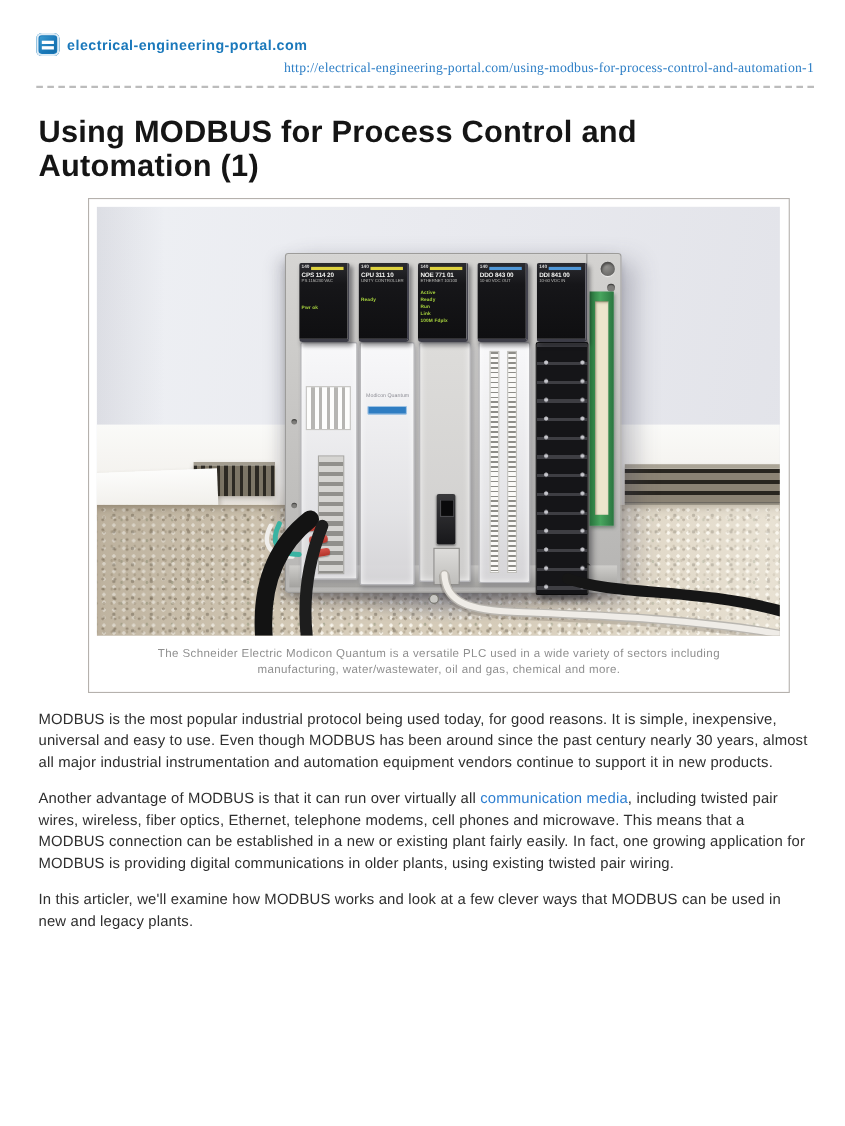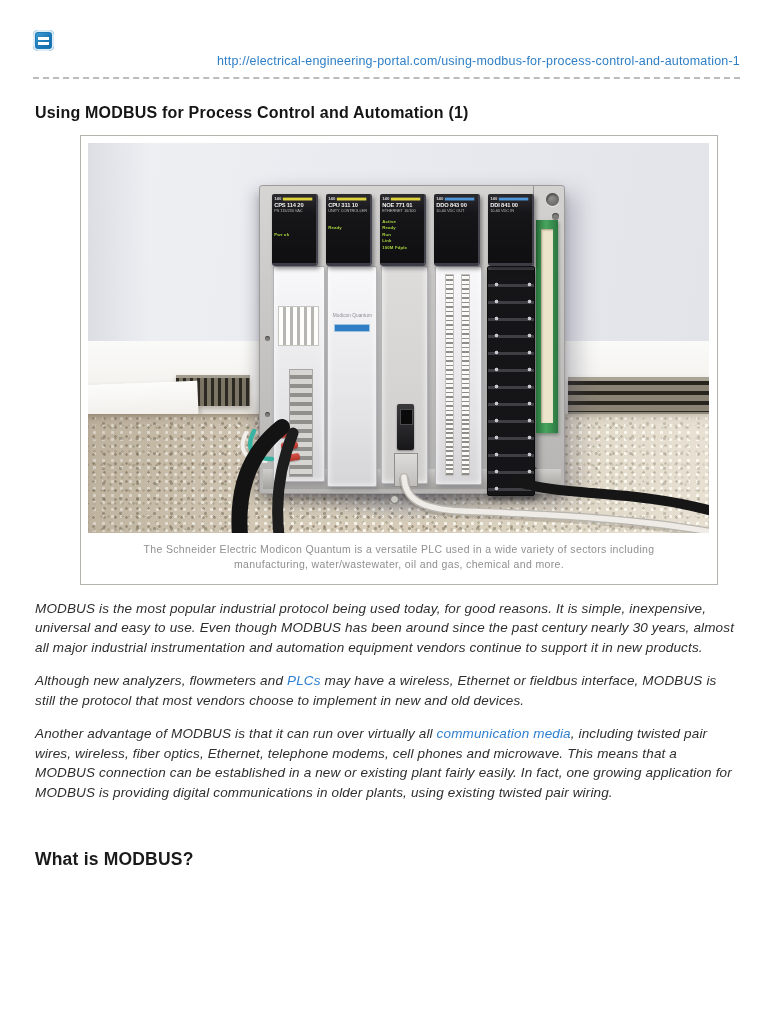--- a/index.html
+++ b/index.html
@@ -12,25 +12,25 @@
   .hdr{ padding:30px 28px 0 33px; }
   .site-row{ display:flex; align-items:center; gap:7px; }
   .site-icon{ width:21px; height:21px; border-radius:5px; flex:0 0 auto;
     background:linear-gradient(135deg,#49a8d8 0%,#1b79b9 55%,#0f679f 100%);
     box-shadow:inset 0 0 0 2px rgba(255,255,255,.85), inset 0 0 0 3px rgba(27,121,185,.9);
     position:relative; }
   .site-icon .bars{ position:absolute; left:5px; top:7px; width:11px; height:3px; background:#fff;
     box-shadow:0 5px 0 #fff; }
   .site-name{ font-size:13px; font-weight:bold; color:#1a78bb; text-decoration:none; letter-spacing:.4px; }
   .page-url{ text-align:right; font-size:12.5px; color:#2e7fc6; margin-top:3px; letter-spacing:.2px;
-    text-decoration:none; display:block; }
+    text-decoration:none; display:block;font-family:Liberation Serif, serif; }
   .dashes{ border-top:2px dashed #bcbcbc; margin-top:9px; }
 
   
-  .title{ margin:25px 28px 0 35px; font-size:16px; line-height:1.1; font-weight:bold; color:#151515; letter-spacing:.2px; }
+  .title{ margin:25px 28px 0 35px; font-size:28px; line-height:1.1; font-weight:bold; color:#151515; letter-spacing:.2px; }
   .byline{ margin:9px 0 0 35px; font-size:11.5px; color:#8f8f8f; letter-spacing:.2px; }
 
   
   figure{ margin:13px 0 0 80px; width:638px; border:1px solid #b5b1ad; background:#fff; padding:7px 7px 6px; }
   figcaption{ padding:9px 26px 6px; text-align:center; font-size:10.5px; line-height:15px; color:#8f8f8f; letter-spacing:.35px; }
 
   
   .photo{ position:relative; width:621px; height:390px; overflow:hidden;
     background:linear-gradient(100deg,#eef0f4 0%,#e9eaef 45%,#e2e3e9 100%); }
   .photo .wall-shade{ position:absolute; inset:0; background:linear-gradient(90deg,rgba(150,150,165,.20),rgba(0,0,0,0) 10%); }
@@ -127,33 +127,34 @@
   .green-conn{ position:absolute; left:448px; top:77px; width:22px; height:213px;
     background:linear-gradient(90deg,#26703a,#48a55e 45%,#2a7640); box-shadow:1px 2px 3px rgba(30,60,35,.4); }
   .green-slot{ position:absolute; left:5px; top:9px; width:12px; height:194px; background:#ece5cc;
     box-shadow:inset 1px 1px 2px rgba(90,80,50,.5); }
   .cables{ position:absolute; inset:0; pointer-events:none; }
 
   
   .content{ padding:0 33px 0 35px; }
   h2{ font-size:17.5px; font-weight:bold; color:#1a1a1a; letter-spacing:.2px; margin-top:17px; }
   h2.second{ margin-top:47px; }
-  .content p{ font-size:13.5px; line-height:19.5px; letter-spacing:.15px; margin-top:14px; max-width:703px; color:#2e2e2e;font-style:italic; }
+  .content p{ font-size:13.5px; line-height:19.5px; letter-spacing:.15px; margin-top:14px; max-width:703px; color:#2e2e2e; }
   .inline-link{ color:var(--link); text-decoration:none; }
 </style>
 </head>
 <body>
 
 <div class="page">
 
   <div class="hdr">
     <div class="site-row">
       <span class="site-icon">
           <span class="bars"></span>
         </span>
+      <a href="#" class="site-name">electrical-engineering-portal.com</a>
     </div>
     <a href="#" class="page-url">http://electrical-engineering-portal.com/using-modbus-for-process-control-and-automation-1</a>
     <div class="dashes"></div>
   </div>
 
   <h1 class="title">Using MODBUS for Process Control and Automation (1)</h1>
 
   <figure>
     <div class="photo">
       <div class="wall-shade"></div>
@@ -283,18 +284,17 @@
         <path d="M 316,336 C 317,358 332,368 374,370 C 442,373 542,376 624,391" fill="none" stroke="rgba(60,50,40,0.18)" stroke-width="10" stroke-linecap="round"></path>
         <path d="M 316,334 C 317,356 332,366 374,368 C 442,371 542,374 624,389" fill="none" stroke="#b9b6b0" stroke-width="8" stroke-linecap="round"></path>
         <path d="M 316,334 C 317,356 332,366 374,368 C 442,371 542,374 624,389" fill="none" stroke="#efece7" stroke-width="5.5" stroke-linecap="round"></path>
       </svg>
     </div>
     <figcaption>The Schneider Electric Modicon Quantum is a versatile PLC used in a wide variety of sectors including manufacturing, water/wastewater, oil and gas, chemical and more.</figcaption>
   </figure>
 
   <div class="content">
     <p><span>MODBUS is the most popular industrial protocol being used today, for good reasons. It is simple, inexpensive, universal and easy to use. Even though MODBUS has been around since the past century nearly 30 years, almost all major industrial instrumentation and automation equipment vendors continue to support it in new products.</span></p>
-    <p><span>Although new analyzers, flowmeters and </span><a href="#" class="inline-link">PLCs</a><span> may have a wireless, Ethernet or fieldbus interface, MODBUS is still the protocol that most vendors choose to implement in new and old devices.</span></p>
     <p><span>Another advantage of MODBUS is that it can run over virtually all </span><a href="#" class="inline-link">communication media</a><span>, including twisted pair wires, wireless, fiber optics, Ethernet, telephone modems, cell phones and microwave. This means that a MODBUS connection can be established in a new or existing plant fairly easily. In fact, one growing application for MODBUS is providing digital communications in older plants, using existing twisted pair wiring.</span></p>
-    <h2 class="second">What is MODBUS?</h2>
+    <p><span>In this articler, we'll examine how MODBUS works and look at a few clever ways that MODBUS can be used in new and legacy plants.</span></p>
   </div>
 
 </div>
 
 </body></html>

